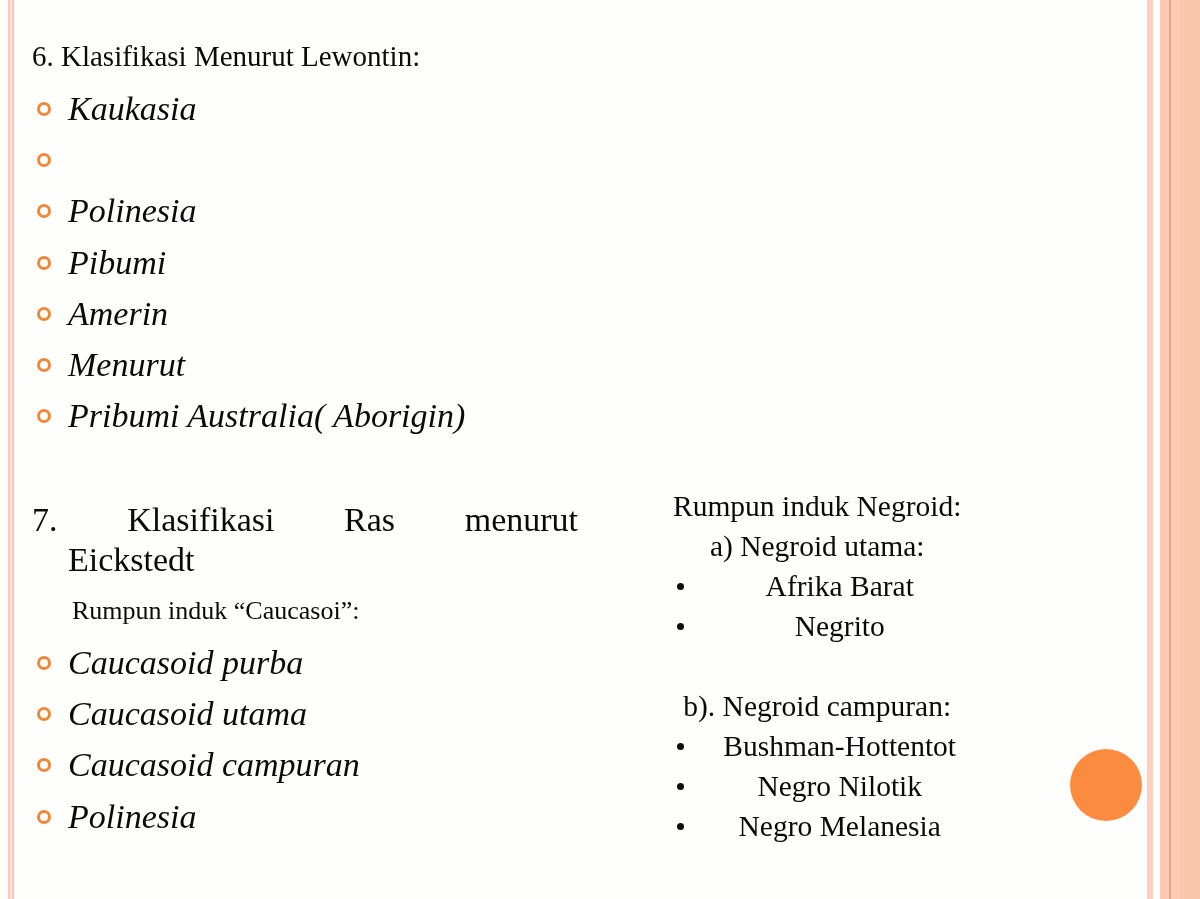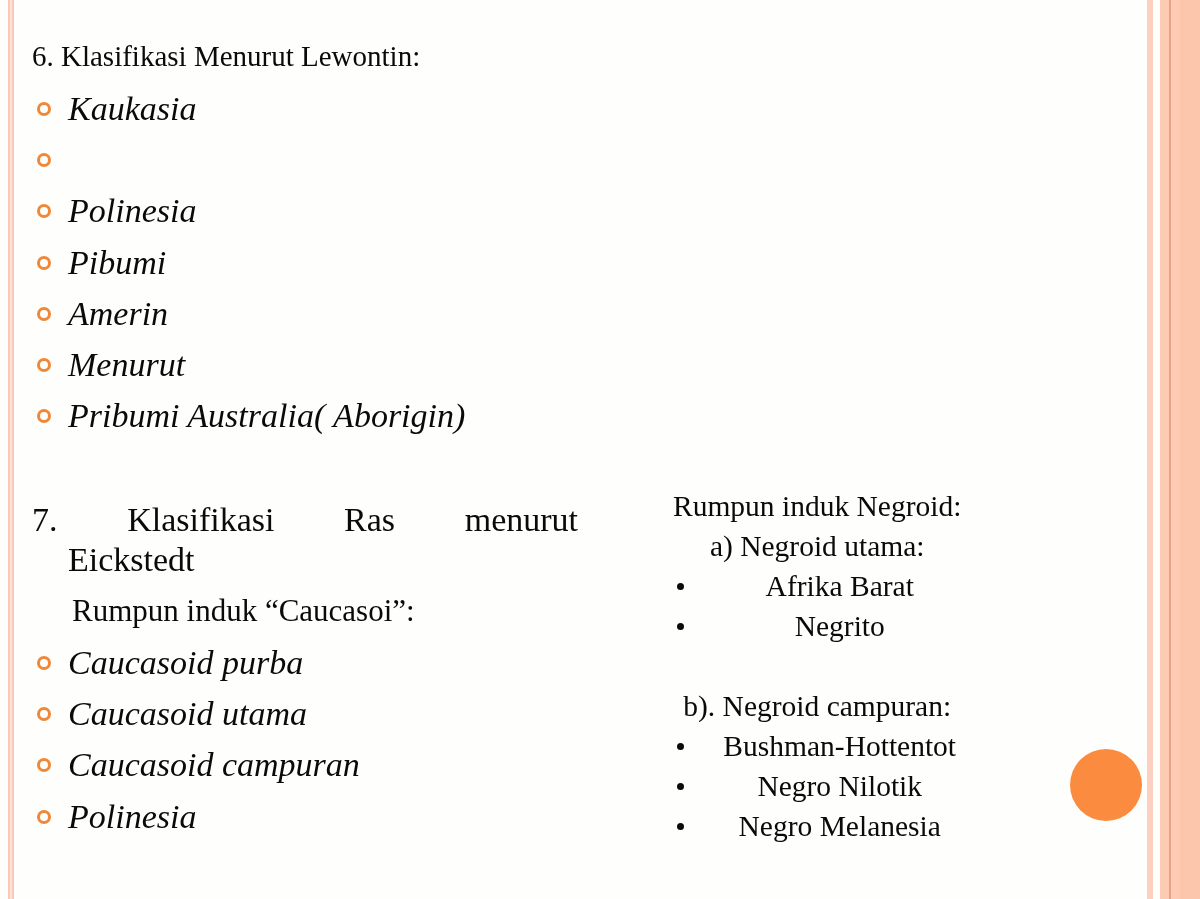--- a/index.html
+++ b/index.html
@@ -35,21 +35,21 @@
   }
   .list-a { top: 89px; }
   .list-b { top: 643px; }
 
   .sec7 {
     position: absolute; left: 32px; top: 500px; width: 546px;
     font-size: 34px; line-height: 40px;
   }
   .sec7-line1 { display: flex; justify-content: space-between; white-space: nowrap; }
   .sec7-line2 { padding-left: 36px; }
-  .sec7-sub { position: absolute; left: 72px; top: 591px; font-size: 31px; line-height: 40px; white-space: nowrap; }
+  .sec7-sub { position: absolute; left: 72px; top: 591px; font-size: 26px; line-height: 40px; white-space: nowrap; }
 
   .right {
     position: absolute; left: 673px; top: 486px;
     font-size: 29.5px; line-height: 40px;
   }
   .right .line { height: 40px; white-space: nowrap; text-align: center; }
   .right .bul { position: relative; padding-left: 45px; }
   .right .dot {
     position: absolute; left: 4px; top: 17px;
     width: 7px; height: 7px; border-radius: 50%; background: #0a0a0a;

